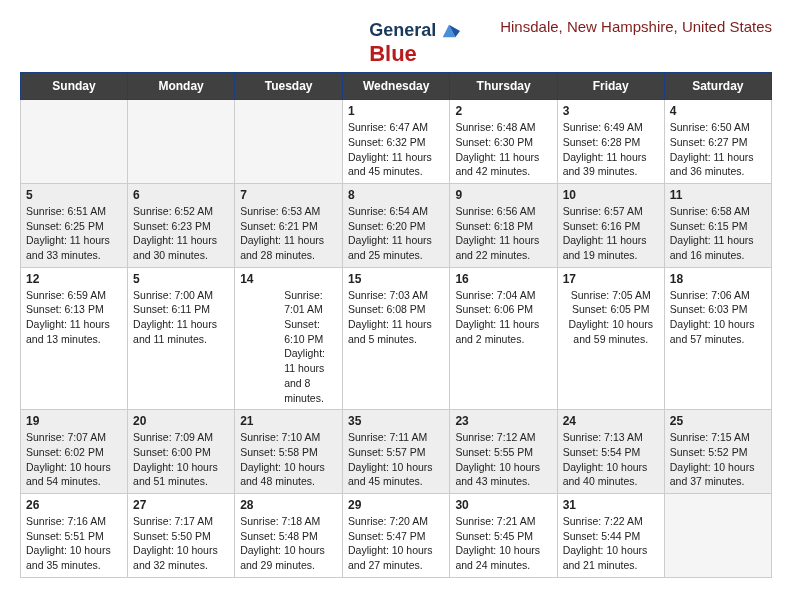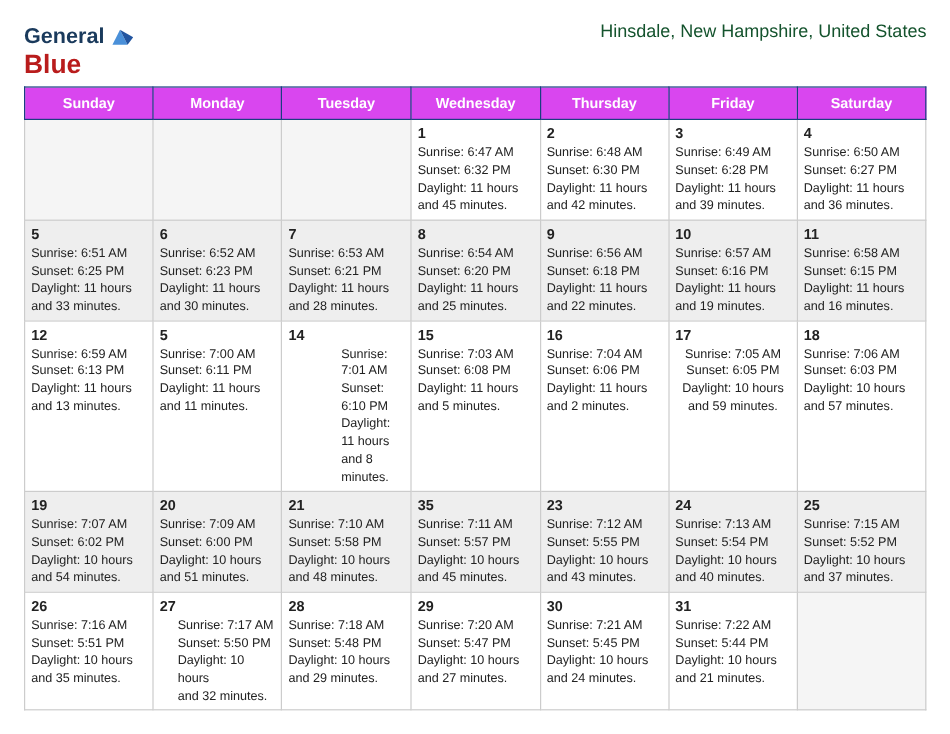--- a/index.html
+++ b/index.html
@@ -9,22 +9,23 @@
       width: 792px;
       min-height: 612px;
     }
     .container {
       width: 792px;
       padding: 16px 20px 16px 20px;
     }
     .header-row {
       display: flex;
       align-items: flex-start;
-      justify-content: space-between;
+      justify-content: flex-end;
       margin-bottom: 6px;
+      gap: 40px;
     }
     .logo {
       display: flex;
       align-items: center;
       margin-top: 4px;
     }
     .logo-text {
       font-size: 18px;
       font-weight: bold;
       color: #1a3a5c;
@@ -39,31 +40,31 @@
       text-align: right;
     }
     .month-title {
       font-size: 32px;
       font-weight: bold;
       color: #222;
       line-height: 1.1;
     }
     .location {
       font-size: 15px;
-      color: #14532d;
+      color: #7f1d1d;
       margin-top: 2px;
     }
     .calendar {
       width: 100%;
       border-collapse: collapse;
       border: 1px solid #bbb;
       font-size: 11px;
     }
     .calendar th {
-      background: #d946ef;
+      background: #404040;
       color: #fff;
       font-weight: bold;
       font-size: 12px;
       padding: 6px 4px;
       border: 1px solid #1a3f80;
       text-align: center;
     }
     .calendar td {
       border: 1px solid #ccc;
       vertical-align: top;
@@ -318,21 +319,21 @@
         <tr>
           <td>
             <div class="day-number">26</div>
             <div class="day-info" style="white-space: pre-line;">Sunrise: 7:16 AM
 Sunset: 5:51 PM
 Daylight: 10 hours
 and 35 minutes.</div>
           </td>
           <td>
             <div class="day-number">27</div>
-            <div class="day-info" style="white-space: pre-line; margin-left: 15px;">Sunrise: 7:17 AM
+            <div class="day-info" style="white-space: pre-line;">Sunrise: 7:17 AM
 Sunset: 5:50 PM
 Daylight: 10 hours
 and 32 minutes.</div>
           </td>
           <td>
             <div class="day-number">28</div>
             <div class="day-info" style="white-space: pre-line;">Sunrise: 7:18 AM
 Sunset: 5:48 PM
 Daylight: 10 hours
 and 29 minutes.</div>

